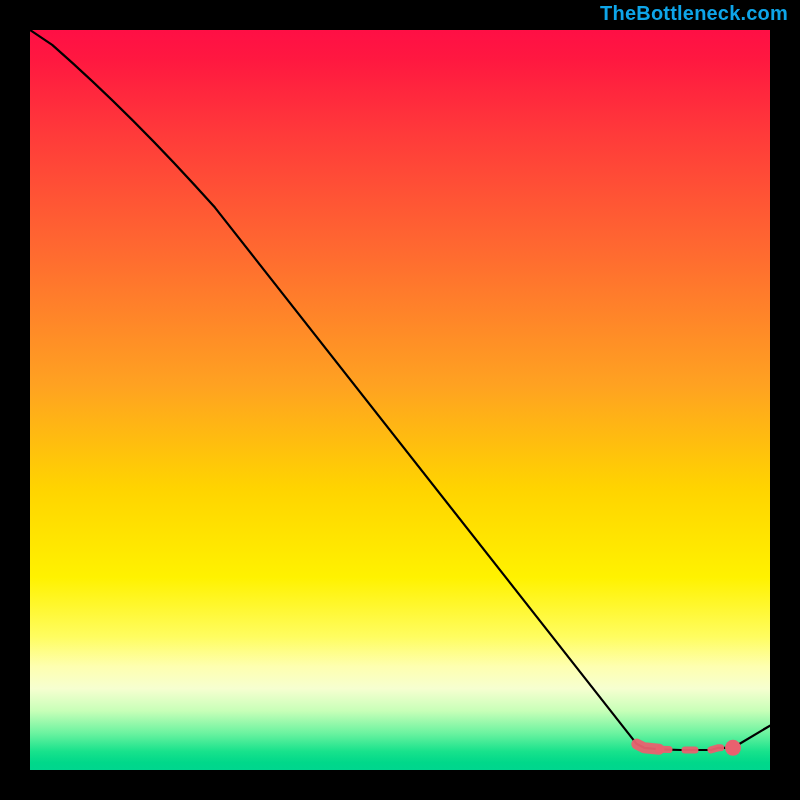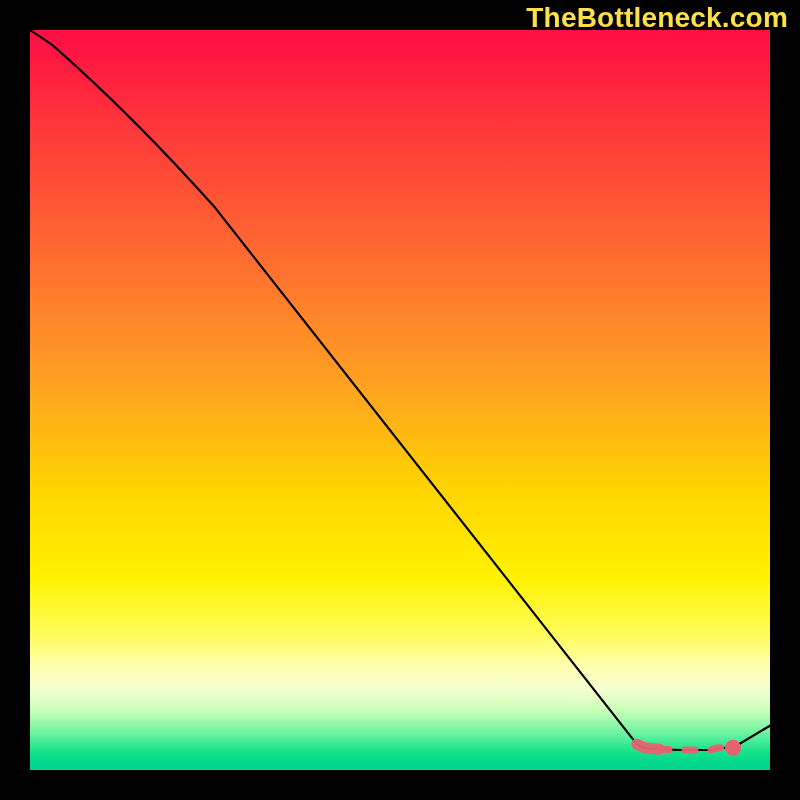--- a/index.html
+++ b/index.html
@@ -14,22 +14,22 @@
   .frame {
     position: relative;
     width: 800px;
     height: 800px;
     background: #000;
   }
   .watermark {
     position: absolute;
     top: 2px;
     right: 12px;
-    color: #fde047;
-    font-size: 28px;
+    color: #0ea5e9;
+    font-size: 20px;
     font-weight: 600;
     letter-spacing: 0.2px;
     z-index: 30;
   }
   .plot-outer {
     position: absolute;
     left: 30px;
     top: 30px;
     width: 740px;
     height: 740px;

